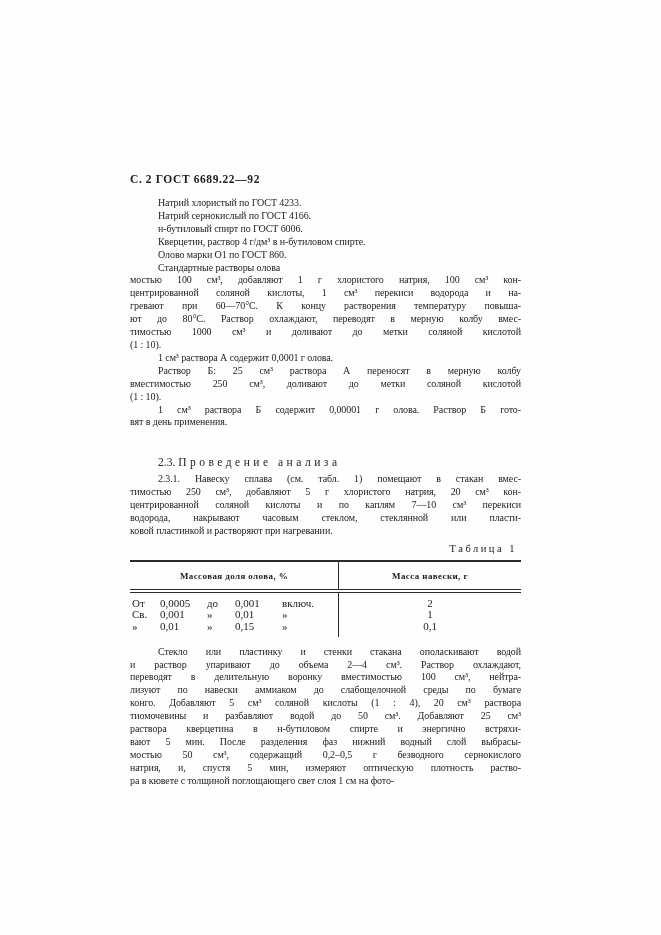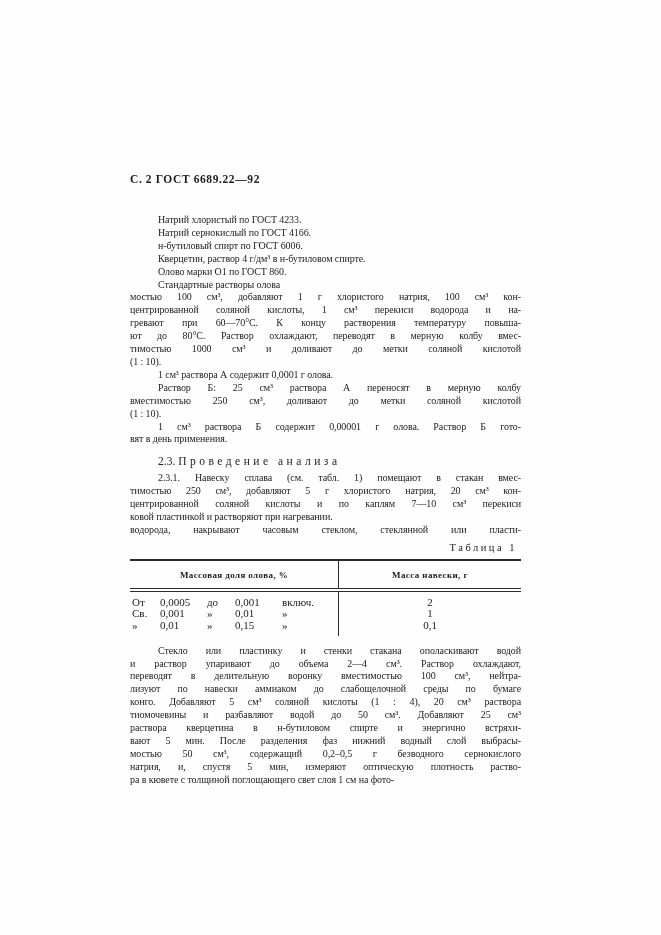--- a/index.html
+++ b/index.html
@@ -19,37 +19,37 @@
   .content {
     position: absolute;
     left: 130px;
     top: 173px;
     width: 391px;
   }
   .page-header {
     font-size: 11.5px;
     font-weight: bold;
     letter-spacing: 0.6px;
-    margin-bottom: 29px;
+    margin-bottom: 12px;
     white-space: nowrap;
   }
   .block { margin: 0; }
   .line {
     font-size: 10px;
     line-height: 12.9px;
     letter-spacing: -0.1px;
     white-space: normal;
   }
   .line.indent { text-indent: 28px; }
   .line.just {
     text-align: justify;
     text-align-last: justify;
   }
   .block.heading {
-    margin-top: 9px;
+    margin-top: 27px;
     margin-bottom: 4px;
     font-size: 11.5px;
     line-height: 13px;
     text-indent: 28px;
   }
   .h-title { letter-spacing: 3.5px; }
   .table-label {
     margin-top: 5px;
     margin-bottom: 6px;
     text-align: right;
@@ -129,22 +129,22 @@
         </div>
         <div class="block paragraph">
           <div class="line indent just">1 см³ раствора Б содержит 0,00001 г олова. Раствор Б гото-</div>
           <div class="line">вят в день применения.</div>
         </div>
         <div class="block heading"><span class="h-num">2.3. </span><span class="h-title">Проведение анализа</span></div>
         <div class="block paragraph">
           <div class="line indent just">2.3.1. Навеску сплава (см. табл. 1) помещают в стакан вмес-</div>
           <div class="line just">тимостью 250 см³, добавляют 5 г хлористого натрия, 20 см³ кон-</div>
           <div class="line just">центрированной соляной кислоты и по каплям 7—10 см³ перекиси</div>
+          <div class="line just">водорода, накрывают часовым стеклом, стеклянной или пласти-</div>
           <div class="line">ковой пластинкой и растворяют при нагревании.</div>
-          <div class="line just">водорода, накрывают часовым стеклом, стеклянной или пласти-</div>
         </div>
       </div>
 
     <div class="table-label">Таблица 1</div>
 
     <table class="gost-table">
       <thead>
         <tr>
           <th class="col-fraction">Массовая доля олова, %</th>
           <th class="col-mass">Масса навески, г</th>

